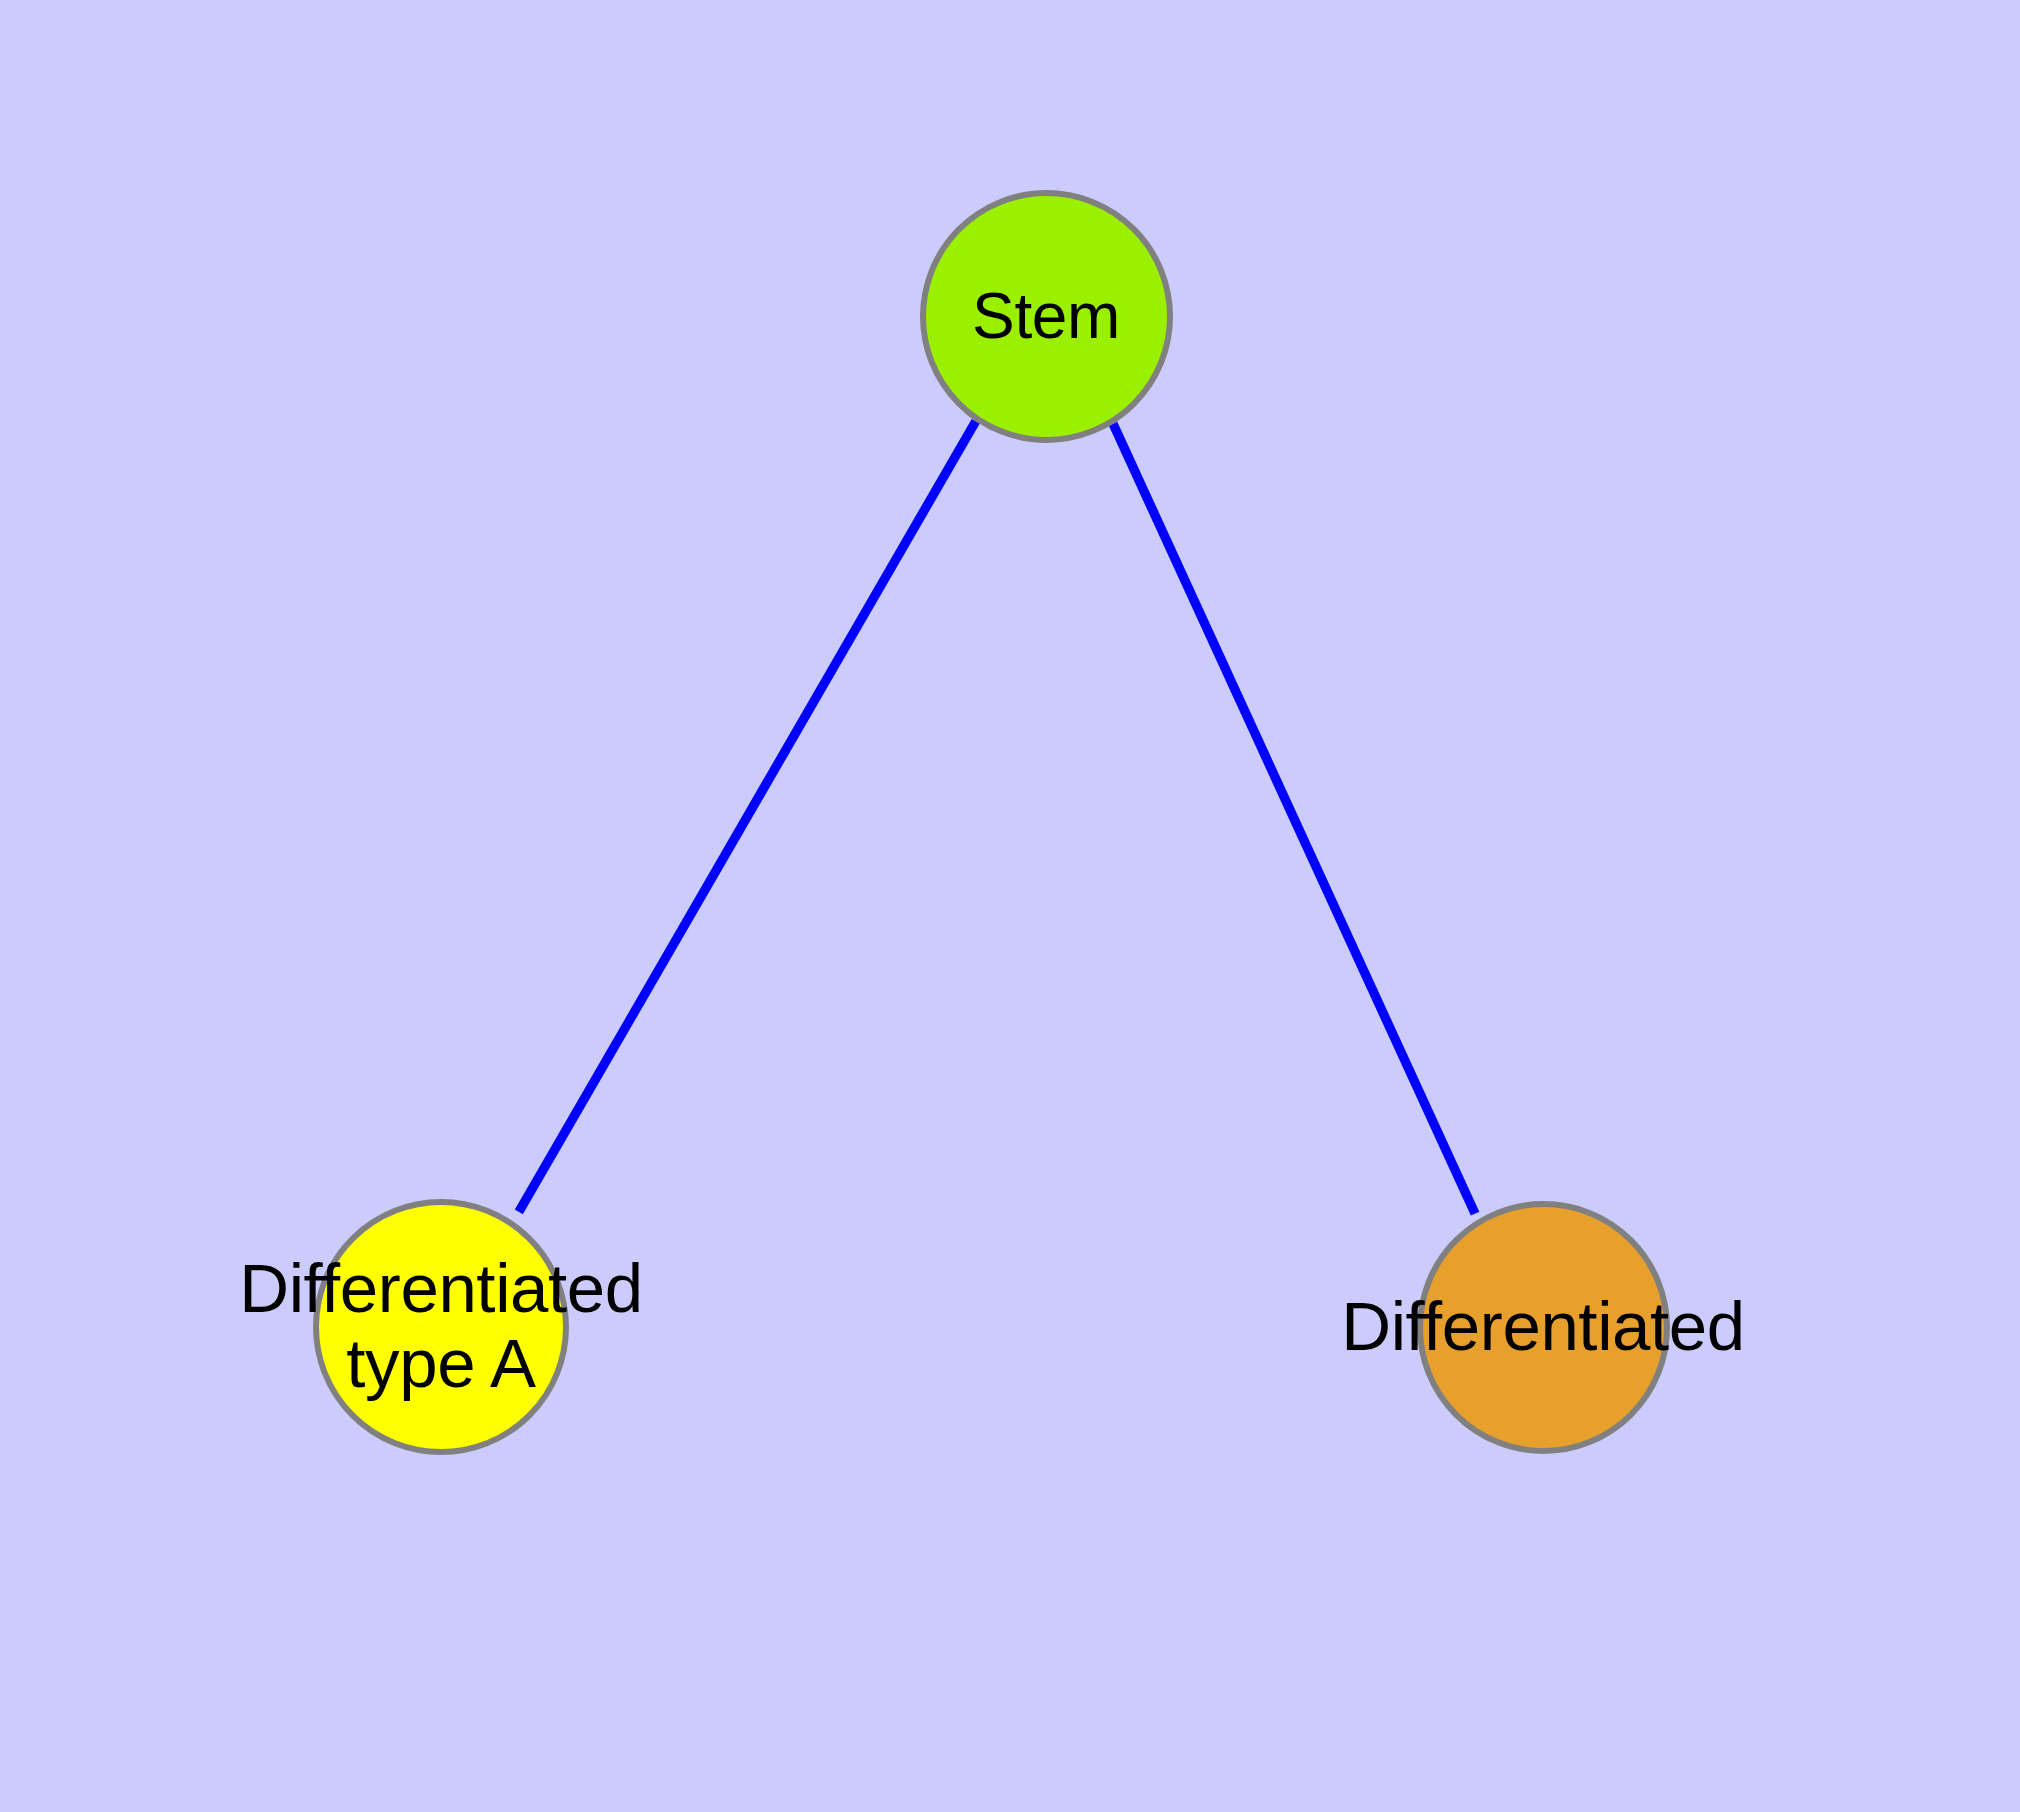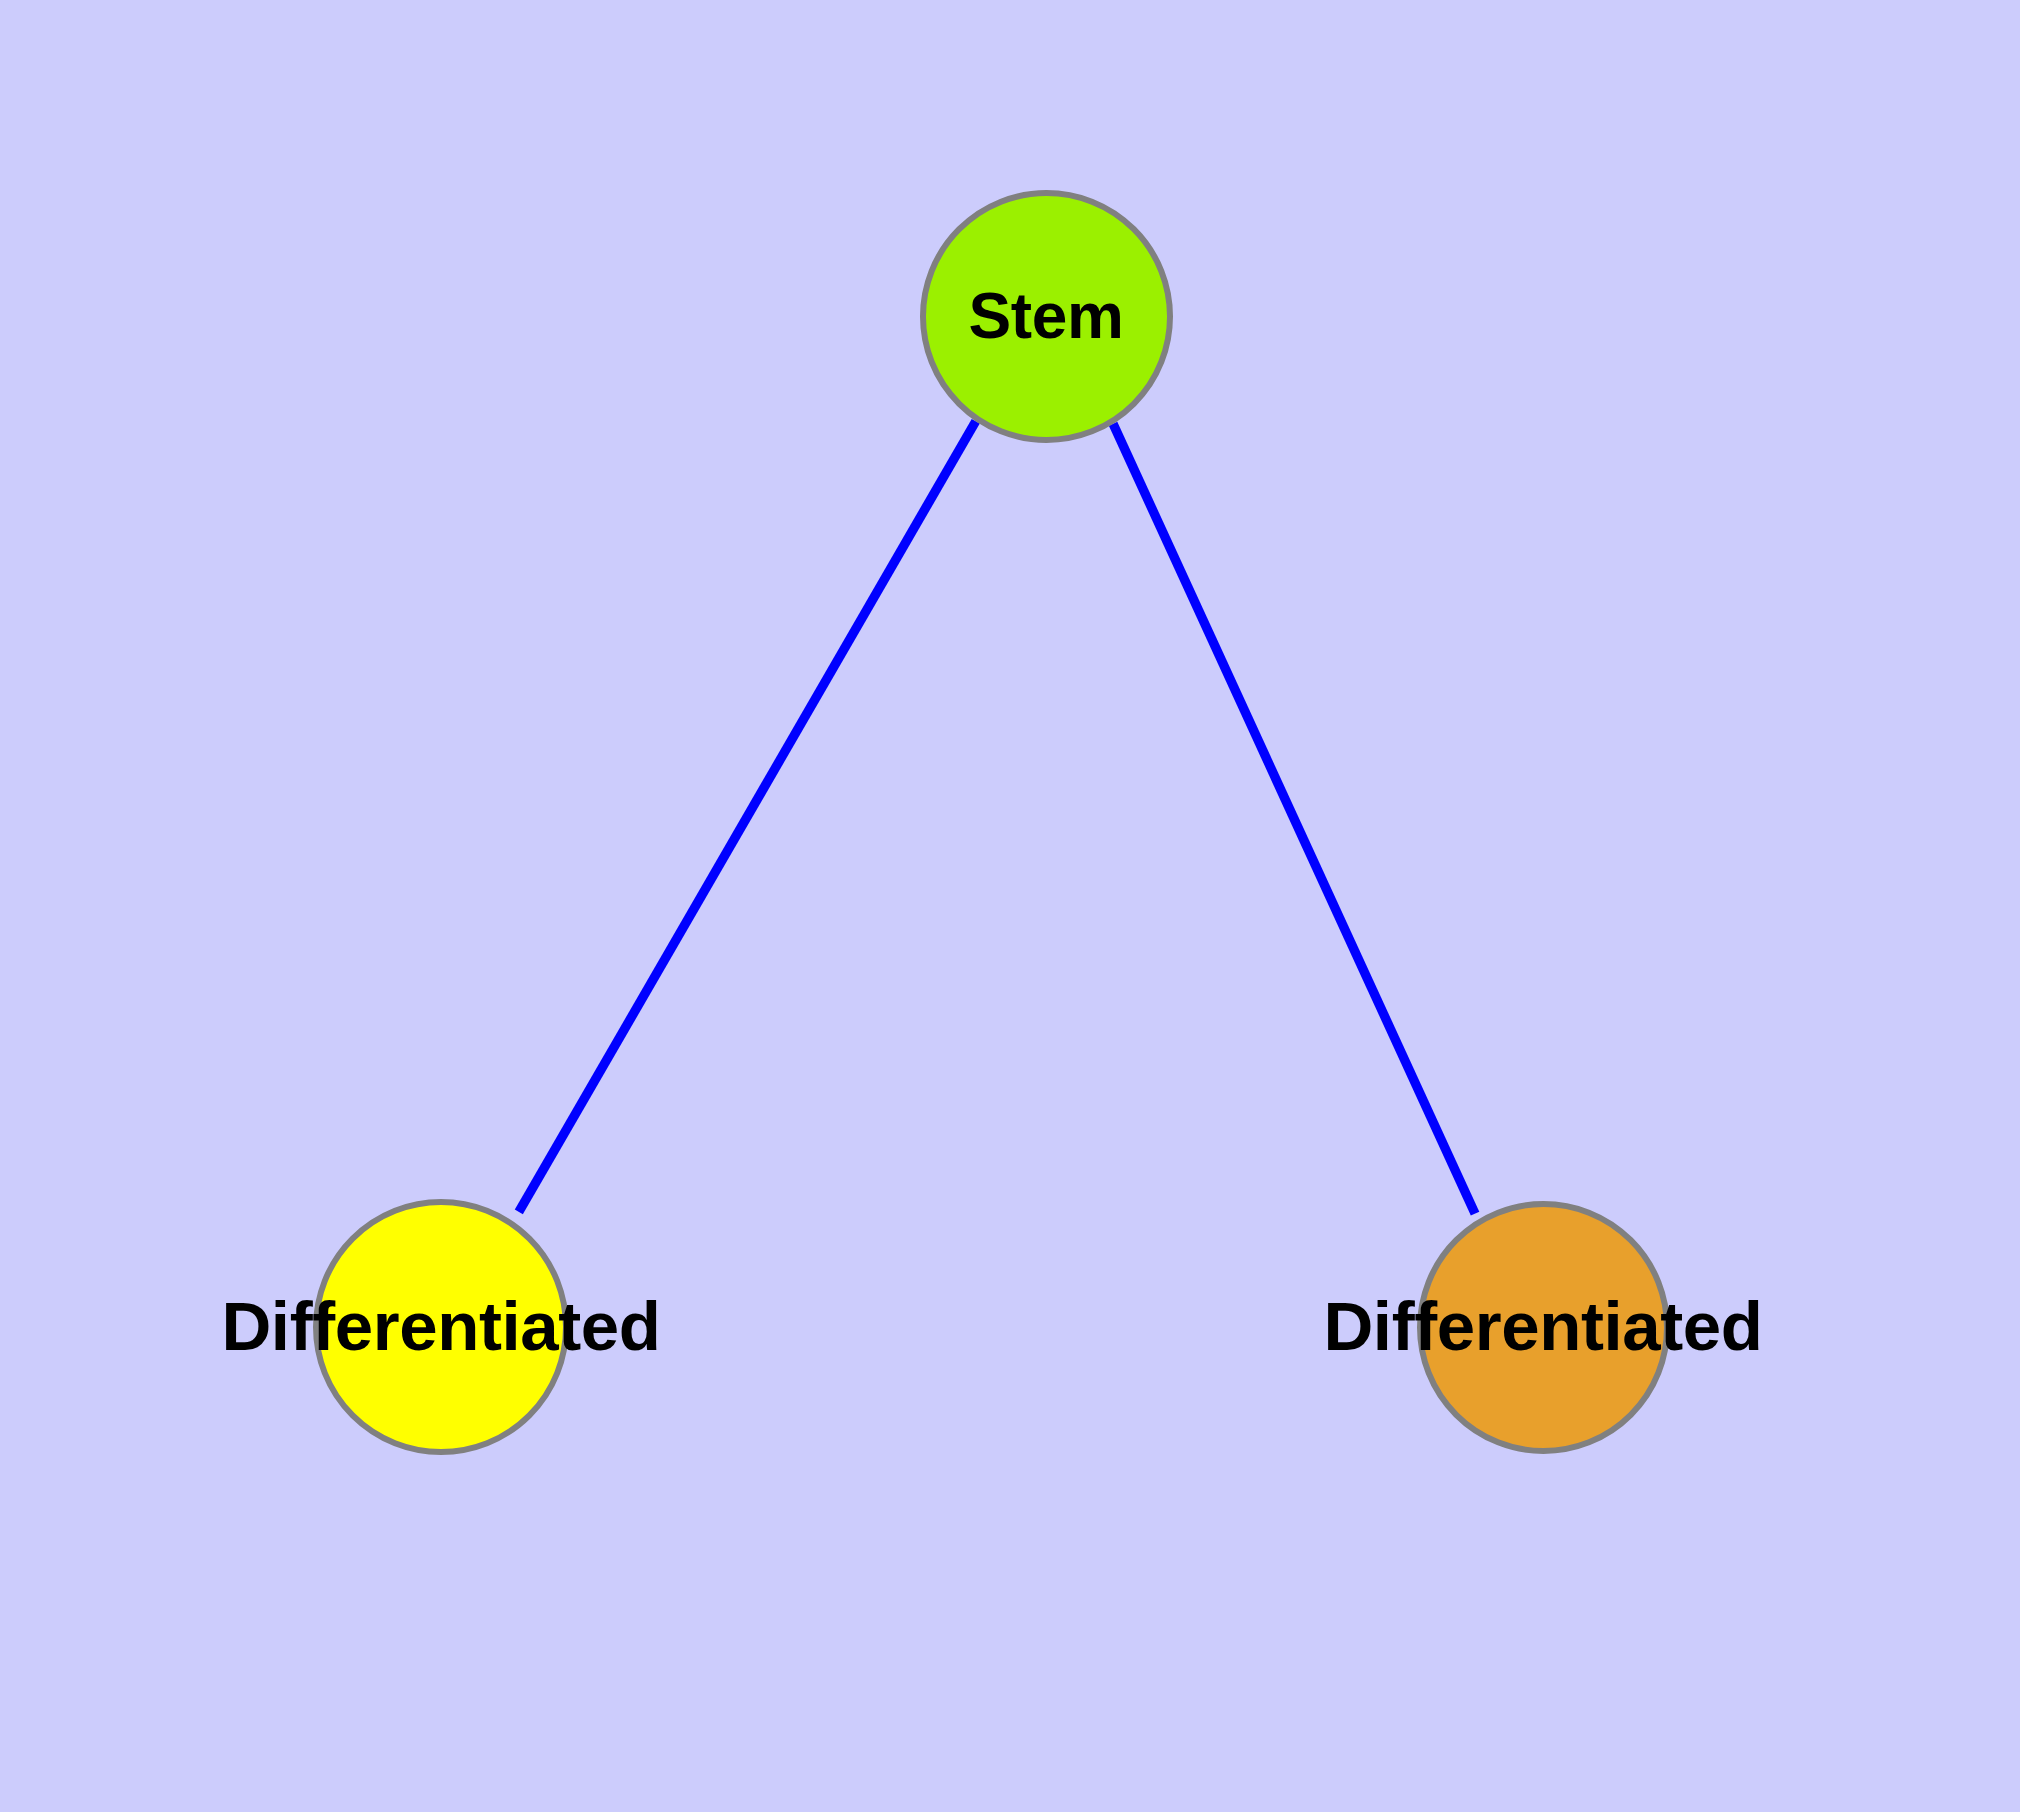--- a/index.html
+++ b/index.html
@@ -40,21 +40,21 @@
     left: 50%;
     top: 50%;
     transform: translate(-50%, -50%);
     border-radius: 50%;
     box-sizing: border-box;
   }
   .node-label {
     position: relative;
     z-index: 3;
     color: #000000;
-    font-weight: bold;
+    font-weight: normal;
     text-align: center;
     white-space: nowrap;
     line-height: 1.08;
     letter-spacing: -0.4px;
   }
 </style>
 </head>
 <body>
 
 <div id="canvas" style="width: 2021px; height: 1812px;">
@@ -72,20 +72,21 @@
       <div class="node-group" style="left: 1046px; top: 316px; width: 253px; height: 253px;">
         <div class="node-circle" style="width: 253px; height: 253px; background: rgb(155, 240, 0); border: 6px solid rgb(128, 128, 128);"></div>
         <div class="node-label" style="font-size: 64px; color: rgb(0, 0, 0);">
           <div>Stem</div>
         </div>
       </div>
       <div class="node-group" style="left: 441px; top: 1327px; width: 256px; height: 256px;">
         <div class="node-circle" style="width: 256px; height: 256px; background: rgb(255, 255, 0); border: 6px solid rgb(128, 128, 128);"></div>
         <div class="node-label" style="font-size: 69px; color: rgb(0, 0, 0);">
           <div>Differentiated</div>
+          <div>type A</div>
         </div>
       </div>
       <div class="node-group" style="left: 1543px; top: 1327px; width: 253px; height: 253px;">
         <div class="node-circle" style="width: 253px; height: 253px; background: rgb(232, 160, 44); border: 6px solid rgb(128, 128, 128);"></div>
         <div class="node-label" style="font-size: 69px; color: rgb(0, 0, 0);">
           <div>Differentiated</div>
         </div>
       </div>
     </div>
 

